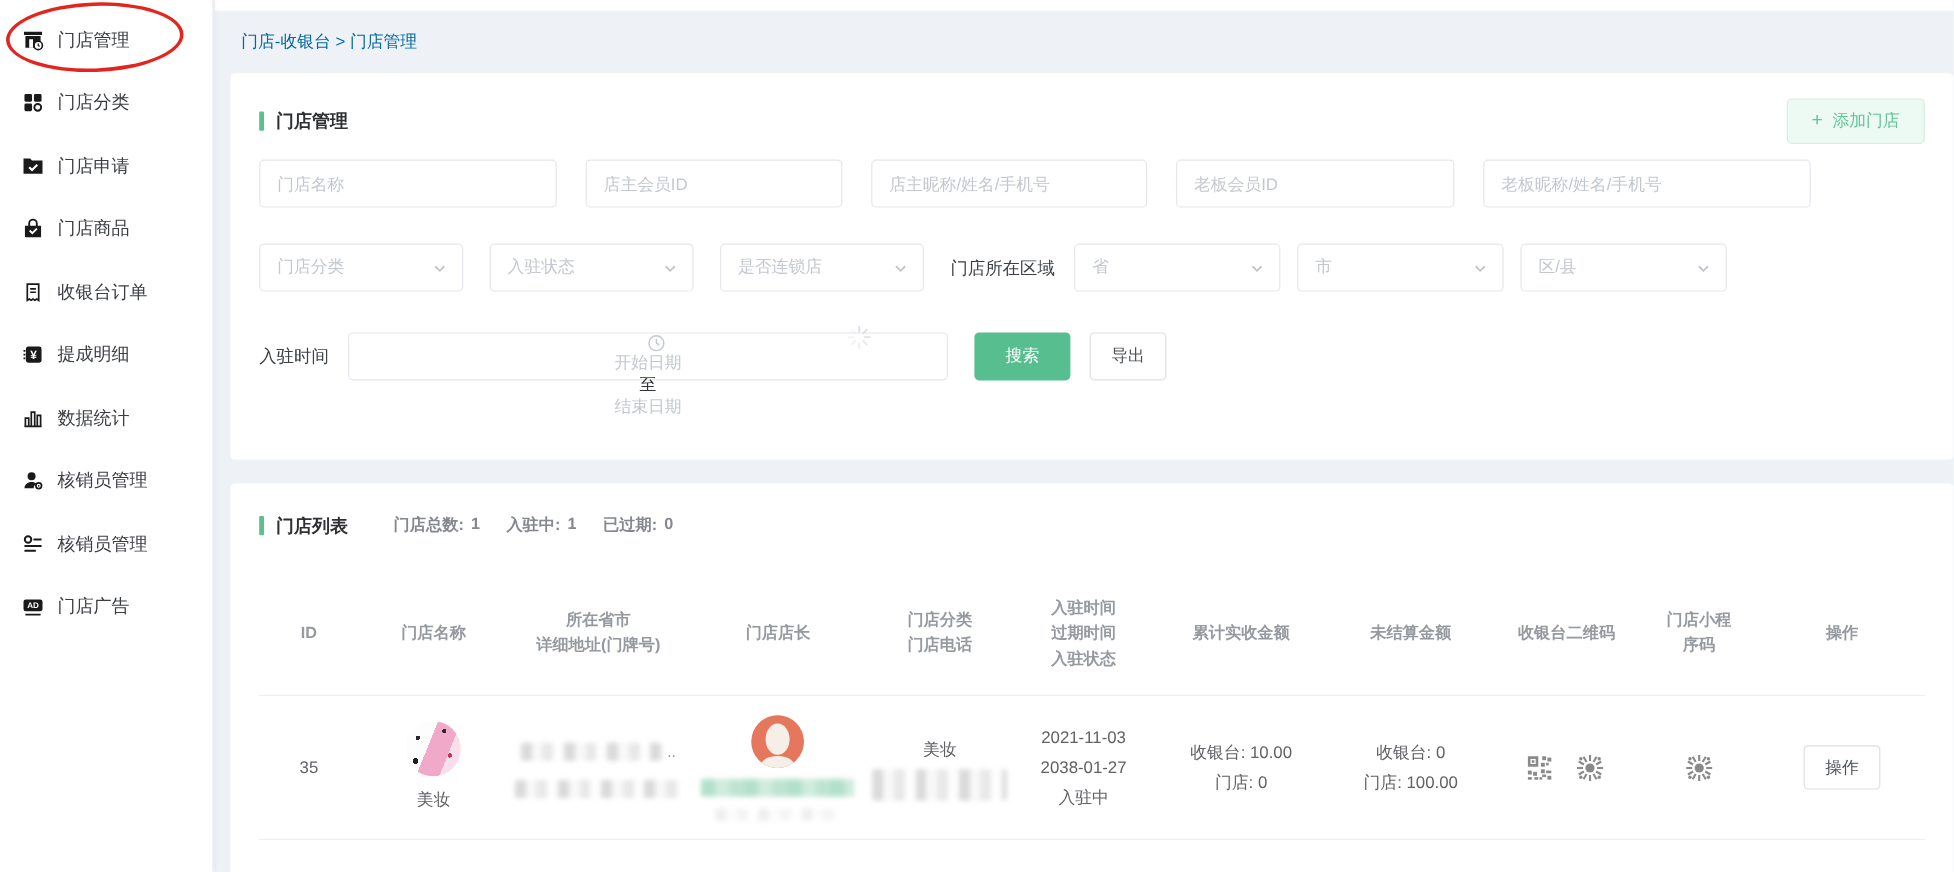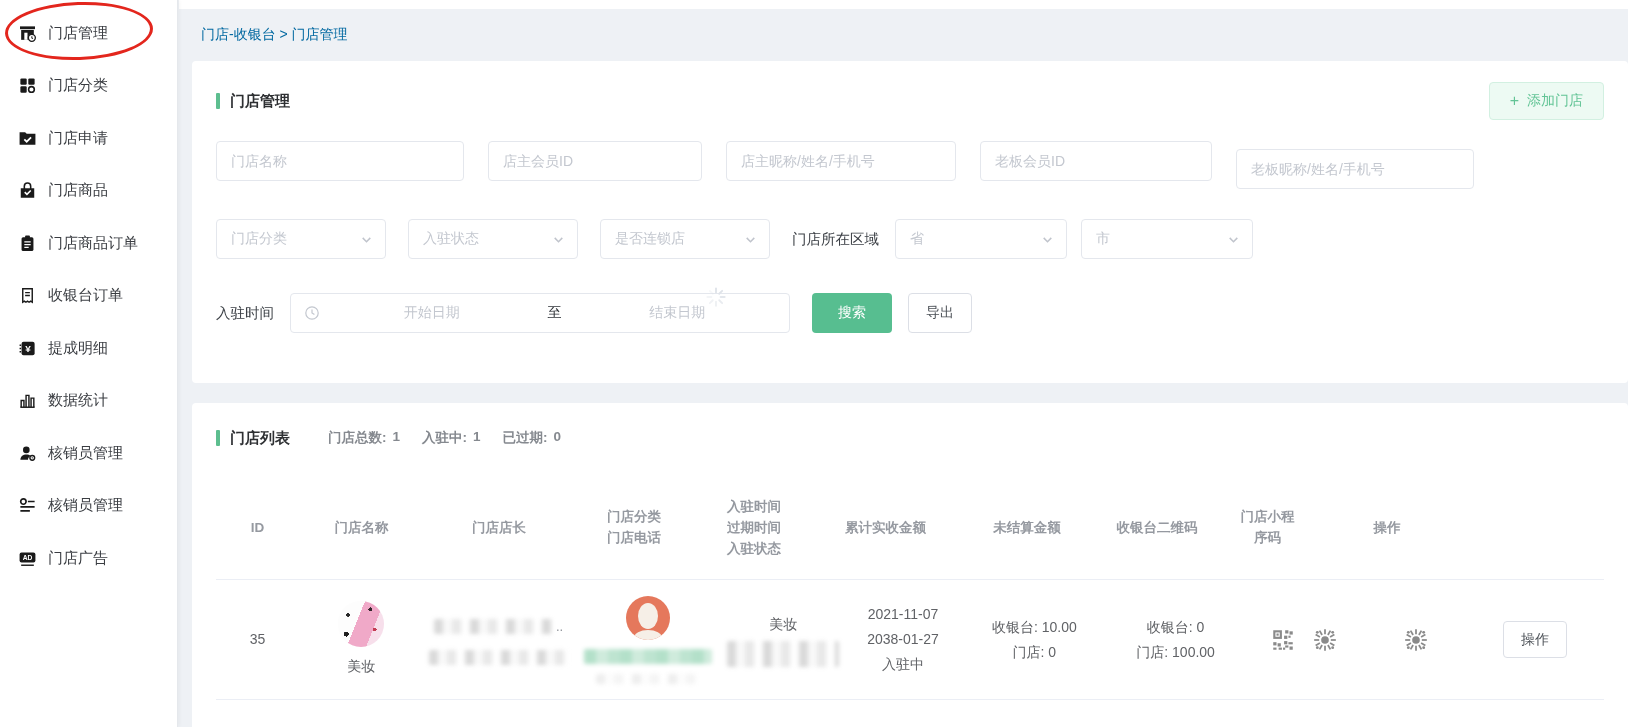--- a/index.html
+++ b/index.html
@@ -30,31 +30,31 @@
              color:#63c496; font-size:14px; display:flex; align-items:center; gap:8px; cursor:pointer; }
   .btn-add .plus { font-size:16px; line-height:1; }
 
   .frow { display:flex; align-items:center; }
   .frow-1 { margin-top:12px; gap:24px; }
   .frow-2 { margin-top:30px; }
   .frow-3 { margin-top:34px; }
   .tinput { height:40px; border:1px solid #e4e7ed; border-radius:4px; padding:0 14px; font-size:14px;
             color:#606266; background:#fff; outline:none; font-family:inherit; }
   .tinput::placeholder { color:#c3c7cf; }
-  .w1{width:248px;} .w2{width:214px;} .w3{width:230px;} .w4{width:232px;} .w5{width:238px;margin-top:16px;}
+  .w1{width:248px;} .w2{width:214px;} .w3{width:230px;} .w4{width:232px;} .w5{width:273px;}
   .select { height:40px; border:1px solid #e4e7ed; border-radius:4px; display:flex; align-items:center;
             justify-content:space-between; padding:0 12px 0 14px; font-size:14px; color:#c3c7cf;
             background:#fff; cursor:pointer; }
   .sel-w { width:170px; margin-right:22px; }
   .sel-r { width:172px; margin-right:14px; }
   .chev { width:13px; height:13px; }
   .inline-label { font-size:14.5px; color:#3c4046; margin-right:16px; white-space:nowrap; }
 
   .daterange { position:relative; width:500px; height:40px; border:1px solid #e4e7ed; border-radius:4px;
-               display:flex; align-items:center; background:#fff; cursor:pointer; margin-right:22px; }
+               display:flex; align-items:center; background:#fff; cursor:pointer; margin-right:22px;flex-direction:column; }
   .daterange .clock { width:16px; height:16px; margin-left:13px; flex:0 0 16px; }
   .dr-ph { flex:1; text-align:center; font-size:14px; color:#c3c7cf; }
   .dr-sep { font-size:14px; color:#2f3338; padding:0 4px; }
   .spin { position:absolute; right:62px; top:-8px; width:22px; height:22px; }
   .btn-search { width:80px; height:40px; background:#57be90; border:none; border-radius:4px; color:#fff;
                 font-size:14px; cursor:pointer; margin-right:16px; font-family:inherit; }
   .btn-export { width:64px; height:40px; background:#fff; border:1px solid #dcdfe6; border-radius:4px;
                 color:#4c5157; font-size:14px; cursor:pointer; font-family:inherit; }
 
   
@@ -144,30 +144,20 @@
       <span class="ic">
         <svg viewBox="0 0 24 24" fill="#1a1a1a">
             <path d="M7 9V6.5a5 5 0 0110 0V9h3.5v12h-17V9z"></path>
             <path d="M9 6.5a3 3 0 016 0V9H9z" fill="#fff"></path>
             <path d="M8.5 14l2.8 2.8 4.8-4.8" stroke="#fff" stroke-width="2" fill="none"></path>
           </svg>
       </span>
       <span>门店商品</span>
     </div>
 
-    <div class="side-item">
-      <span class="ic">
-        <svg viewBox="0 0 24 24" fill="#1a1a1a">
-            <rect x="4.5" y="4" width="15" height="17.5" rx="2"></rect>
-            <rect x="9" y="2" width="6" height="4" rx="1"></rect>
-            <path d="M8 10h8M8 13.5h8M8 17h5.5" stroke="#fff" stroke-width="1.6"></path>
-          </svg>
-      </span>
-      <span>门店商品订单</span>
-    </div>
 
     <div class="side-item">
       <span class="ic">
         <svg viewBox="0 0 24 24" fill="none" stroke="#1a1a1a">
             <path d="M6 3.5h12V20.5l-2-1.4-2 1.4-2-1.4-2 1.4-2-1.4-2 1.4z" stroke-width="1.8"></path>
             <path d="M9 8.5h6M9 12h6" stroke-width="1.6"></path>
           </svg>
       </span>
       <span>收银台订单</span>
     </div>
@@ -275,20 +265,26 @@
         </div>
         <span class="inline-label">门店所在区域</span>
         <div class="select sel-r">
           <span>省</span>
           <svg class="chev" viewBox="0 0 12 12">
               <path d="M2.5 4.5L6 8l3.5-3.5" fill="none" stroke="#c0c4cc" stroke-width="1.4"></path>
             </svg>
         </div>
         <div class="select sel-r">
           <span>市</span>
+          <svg class="chev" viewBox="0 0 12 12">
+              <path d="M2.5 4.5L6 8l3.5-3.5" fill="none" stroke="#c0c4cc" stroke-width="1.4"></path>
+            </svg>
+        </div>
+        <div class="select sel-r">
+          <span>区/县</span>
           <svg class="chev" viewBox="0 0 12 12">
               <path d="M2.5 4.5L6 8l3.5-3.5" fill="none" stroke="#c0c4cc" stroke-width="1.4"></path>
             </svg>
         </div>
       </div>
 
       <div class="frow frow-3">
         <span class="inline-label">入驻时间</span>
         <div class="daterange">
           <svg class="clock" viewBox="0 0 16 16" fill="none" stroke="#c3c7cf" stroke-width="1.2">
@@ -339,20 +335,24 @@
       </div>
 
       <div class="tbl">
         <div class="thead">
           <div class="th c0">
               <div>ID</div>
             </div>
           <div class="th c1">
               <div>门店名称</div>
             </div>
+          <div class="th c2">
+              <div>所在省市</div>
+              <div>详细地址(门牌号)</div>
+            </div>
           <div class="th c3">
               <div>门店店长</div>
             </div>
           <div class="th c4">
               <div>门店分类</div>
               <div>门店电话</div>
             </div>
           <div class="th c5">
               <div>入驻时间</div>
               <div>过期时间</div>
@@ -404,21 +404,21 @@
             <span class="mosaic green" style="width:128px;height:15px;"></span>
             <span class="mosaic" style="width:104px;height:10px;margin-top:10px;opacity:.45;"></span>
           </div>
 
           <div class="td c4">
             <span>美妆</span>
             <span class="mosaic" style="width:112px;height:26px;margin-top:4px;"></span>
           </div>
 
           <div class="td c5">
-            <span>2021-11-07</span>
+            <span>2021-11-03</span>
             <span>2038-01-27</span>
             <span>入驻中</span>
           </div>
 
           <div class="td c6">
             <span>收银台: 10.00</span>
             <span>门店: 0</span>
           </div>
 
           <div class="td c7">

